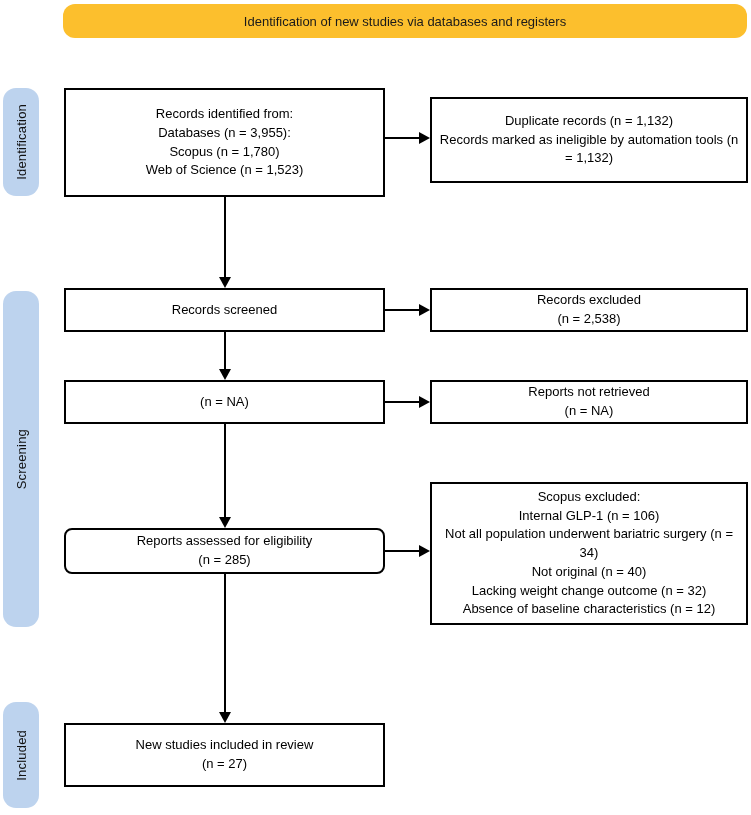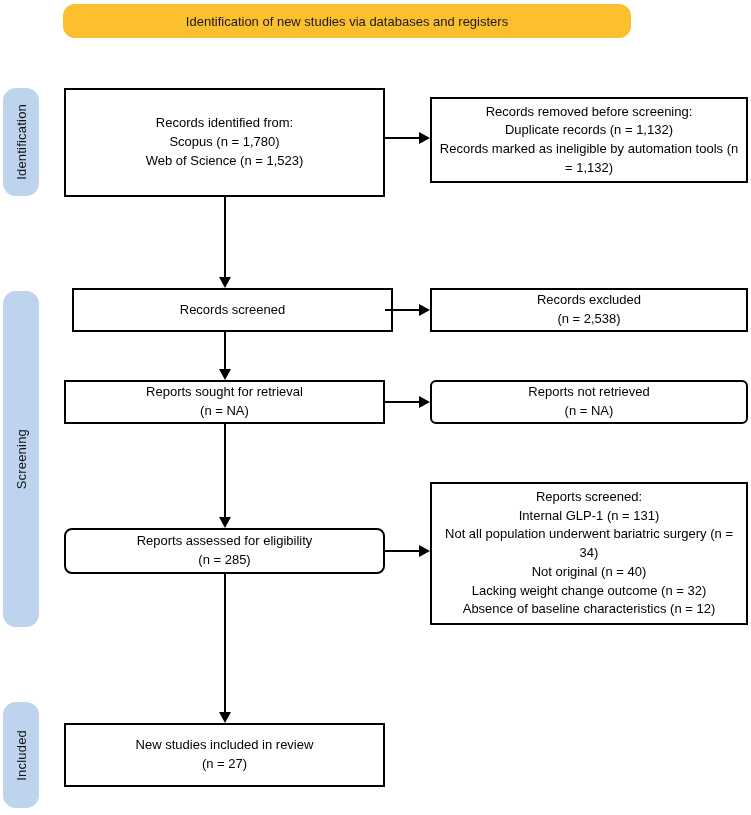--- a/index.html
+++ b/index.html
@@ -2,21 +2,21 @@
 <html><head>
 <meta charset="utf-8">
 <style>
   html,body{margin:0;padding:0;background:#ffffff;}
   .canvas{
     position:relative;width:751px;height:815px;background:#ffffff;
     font-family:"Liberation Sans","DejaVu Sans",sans-serif;color:#000;
     overflow:hidden;
   }
   .banner{
-    position:absolute;left:63px;top:4px;width:568px;height:34px;
+    position:absolute;left:63px;top:4px;width:684px;height:34px;
     border-radius:12px;display:flex;align-items:center;justify-content:center;
     font-size:13px;color:#1a1a1a;
   }
   .stage{
     position:absolute;left:3px;width:36px;border-radius:13px;
     display:flex;align-items:center;justify-content:center;
   }
   .stage .vtext{
     writing-mode:vertical-rl;transform:rotate(180deg);
     font-size:13px;color:#111;letter-spacing:0.2px;white-space:nowrap;
@@ -26,24 +26,24 @@
   .stage-included{top:702px;height:106px;}
   .box{
     position:absolute;background:#fff;border:2px solid #000;box-sizing:border-box;
     display:flex;flex-direction:column;justify-content:center;
     text-align:center;font-size:13px;line-height:1.44;padding:2px 6px;
   }
   .col-left{left:64px;width:321px;}
   .col-right{left:430px;width:318px;}
   .box-records-identified{top:88px;height:109px;}
   .box-records-removed{top:97px;height:86px;}
-  .box-records-screened{top:288px;height:44px;margin-left:8px;}
+  .box-records-screened{top:288px;height:44px;}
   .box-records-excluded{top:288px;height:44px;}
   .box-reports-sought{top:380px;height:44px;}
-  .box-reports-not-retrieved{top:380px;height:44px;border-radius:6px;}
+  .box-reports-not-retrieved{top:380px;height:44px;}
   .box-reports-assessed{top:528px;height:46px;border-radius:8px;}
   .box-reports-excluded{top:482px;height:143px;}
   .box-new-studies{top:723px;height:64px;}
   .vline{position:absolute;left:224px;width:0;border-left:2px solid #000;}
   .hline{position:absolute;left:385px;width:36px;height:0;border-top:2px solid #000;}
   .head-down{
     position:absolute;left:219px;width:0;height:0;
     border-left:6px solid transparent;border-right:6px solid transparent;
     border-top:11px solid #000;
   }
@@ -65,57 +65,56 @@
   </div>
   <div class="stage stage-screening" style="background-color: rgb(189, 211, 238);">
     <span class="vtext">Screening</span>
   </div>
   <div class="stage stage-included" style="background-color: rgb(189, 211, 238);">
     <span class="vtext">Included</span>
   </div>
 
   <div class="box col-left box-records-identified">
     <div>Records identified from:</div>
+    <div>Databases (n = 3,955):</div>
     <div>Scopus (n = 1,780)</div>
     <div>Web of Science (n = 1,523)</div>
   </div>
 
   <div class="box col-right box-records-removed">
-    <div>Records removed before screening:</div>
     <div>Duplicate records (n = 1,132)</div>
     <div>Records marked as ineligible by automation tools (n = 1,132)</div>
   </div>
 
   <div class="box col-left box-records-screened">
     <div>Records screened</div>
   </div>
 
   <div class="box col-right box-records-excluded">
     <div>Records excluded</div>
     <div>(n = 2,538)</div>
   </div>
 
   <div class="box col-left box-reports-sought">
-    <div>Reports sought for retrieval</div>
     <div>(n = NA)</div>
   </div>
 
   <div class="box col-right box-reports-not-retrieved">
     <div>Reports not retrieved</div>
     <div>(n = NA)</div>
   </div>
 
   <div class="box col-left box-reports-assessed">
     <div>Reports assessed for eligibility</div>
     <div>(n = 285)</div>
   </div>
 
   <div class="box col-right box-reports-excluded">
-    <div>Reports screened:</div>
-    <div>Internal GLP-1 (n = 131)</div>
+    <div>Scopus excluded:</div>
+    <div>Internal GLP-1 (n = 106)</div>
     <div>Not all population underwent bariatric surgery (n = 34)</div>
     <div>Not original (n = 40)</div>
     <div>Lacking weight change outcome (n = 32)</div>
     <div>Absence of baseline characteristics (n = 12)</div>
   </div>
 
   <div class="box col-left box-new-studies">
     <div>New studies included in review</div>
     <div>(n = 27)</div>
   </div>

